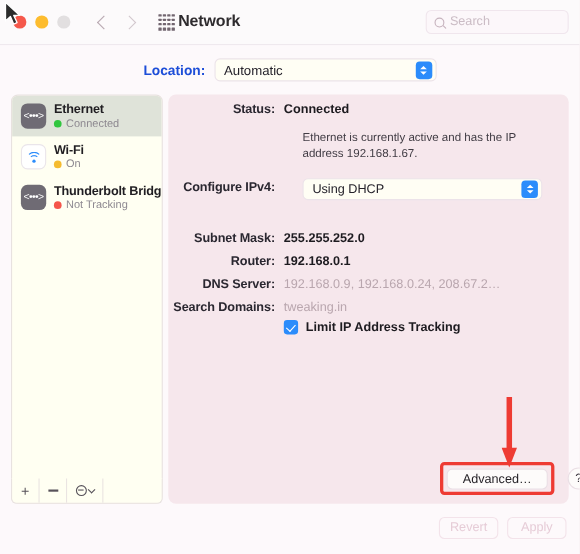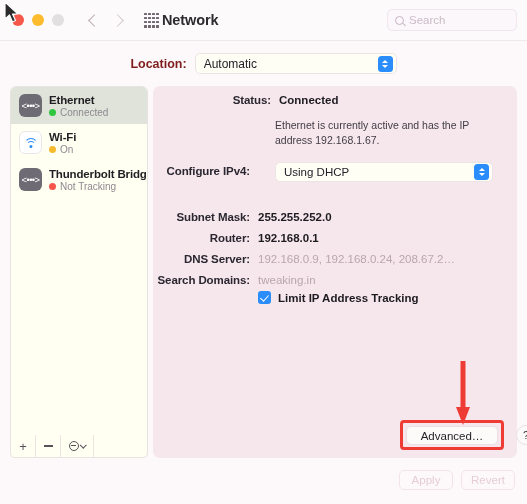--- a/index.html
+++ b/index.html
@@ -120,21 +120,21 @@
     position: absolute;
     top: 53px;
     left: 0; width: 527px;
     display: flex;
     align-items: center;
     justify-content: center;
     gap: 8px;
   }
   .location-label {
     font-size: 12.5px;
-    color: #7f1d1d;
+    color: #1d4ed8;
     font-weight: 600;
   }
   .popup {
     width: 202px;
     height: 21px;
     background: #fffef4;
     border: 1px solid #ece3e9;
     border-radius: 5px;
     display: flex;
     align-items: center;
@@ -602,21 +602,21 @@
   </div>
   <div class="sbf-btn wide">
     <i class="circ-minus"></i>
     <i class="tiny-chev"></i>
   </div>
   <div class="sbf-fill"></div>
 </div>
 
 <div class="detail">
 
-  <div class="form-row" style="left:0; top:8px;padding-left:21px;">
+  <div class="form-row" style="left:0; top:8px;">
     <span class="f-label">Status:</span>
     <span class="f-value">Connected</span>
   </div>
 
   <div class="status-desc">Ethernet is currently active and has the IP address 192.168.1.67.</div>
 
   <div class="form-row" style="left:0; top:79px;">
     <span class="f-label">Configure IPv4:</span>
   </div>
   <div class="ipv4-popup">
@@ -660,19 +660,19 @@
   </div>
 
 </div>
 
 <svg class="arrow-annot" viewBox="0 0 14 66">
   <line x1="7" y1="0" x2="7" y2="50" stroke="#ee3b33" stroke-width="5"></line>
   <polygon points="7,64 0,46 14,46" fill="#ee3b33"></polygon>
 </svg>
 
 <div class="bottom-btns">
+  <div class="btm-btn">Revert</div>
   <div class="btm-btn">Apply</div>
-  <div class="btm-btn">Revert</div>
 </div>
 
 <svg class="cursor" viewBox="0 0 18 24">
   <polygon points="1,1 1,18 5.5,14 8.5,21 11.5,19.5 8.5,13 14,13" fill="#2b2b2b" stroke="#ffffff" stroke-width="1.2" stroke-linejoin="round"></polygon>
 </svg>
 
 </body></html>

